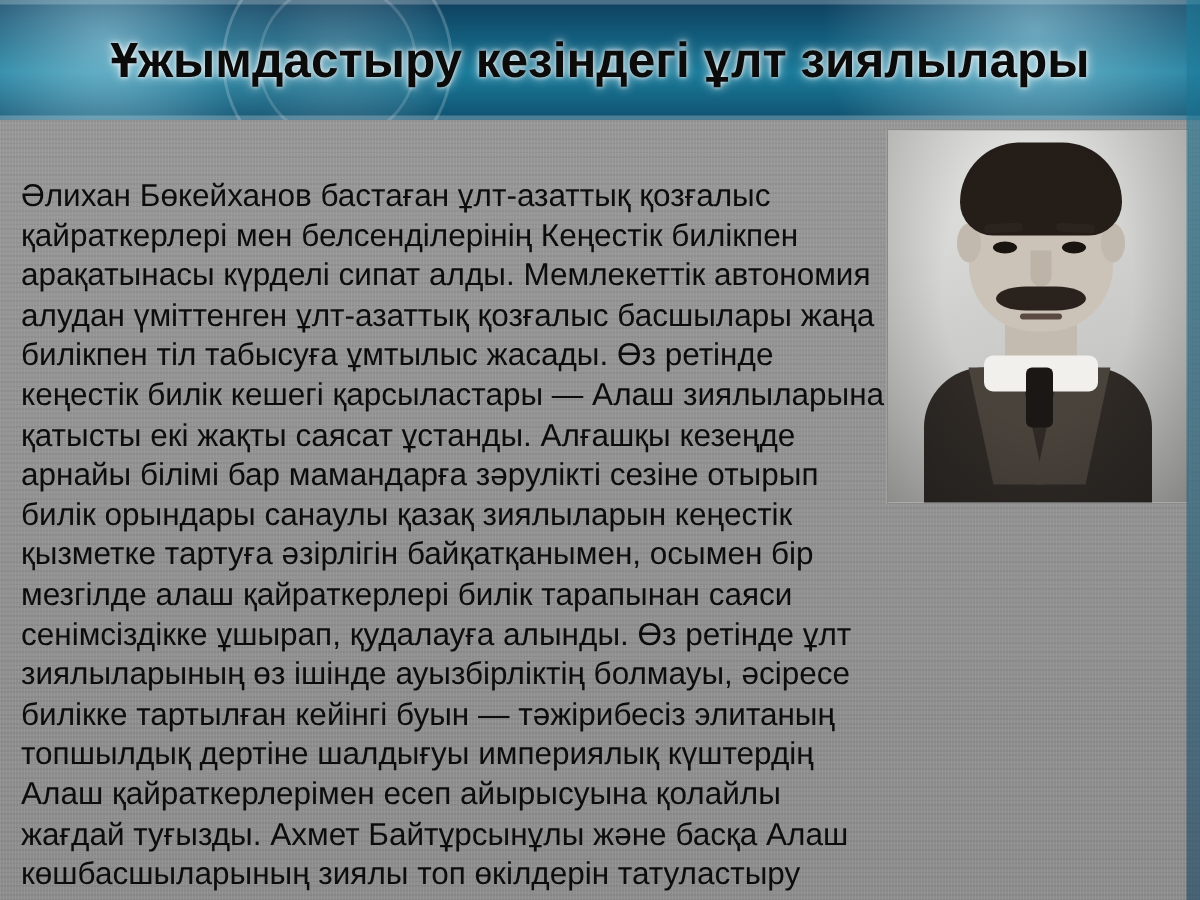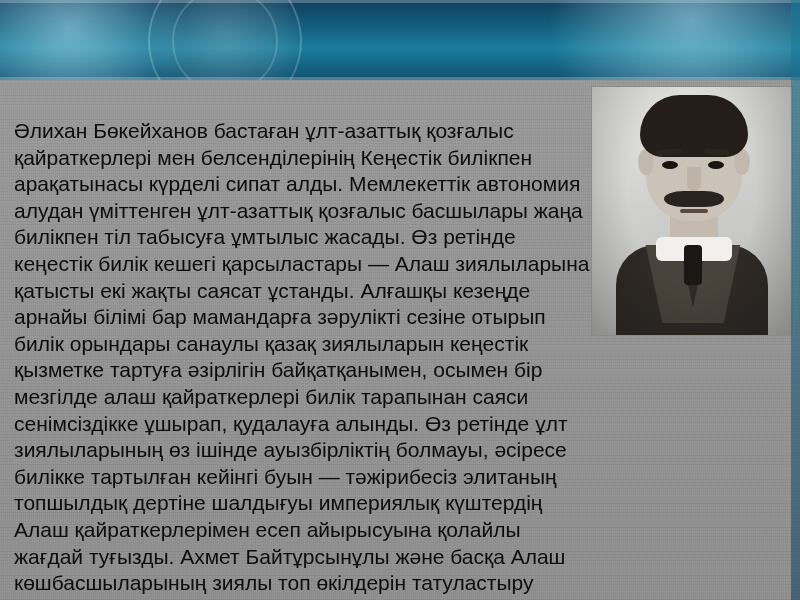--- a/index.html
+++ b/index.html
@@ -288,20 +288,23 @@
 <div id="slide">
 
   <div class="top-band">
     <div class="top-band-stripe" style="top:0px;"></div>
     <div class="top-band-stripe" style="top:77px;"></div>
     <div class="band-glow" style="left:-60px; top:-70px; width:260px; height:200px;"></div>
     <div class="band-glow" style="left:520px; top:-90px; width:340px; height:220px;"></div>
     <div class="emblem"></div>
   </div>
 
+  <div class="title-box">
+    <div class="title-text">Ұжымдастыру кезіндегі ұлт зиялылары</div>
+  </div>
 
   <div class="body-area">
     <div class="body-noise"></div>
 
     <div class="portrait-frame">
       <div class="portrait-bg"></div>
       <div class="p-body"></div>
       <div class="p-lapel-l"></div>
       <div class="p-lapel-r"></div>
       <div class="p-neck"></div>

